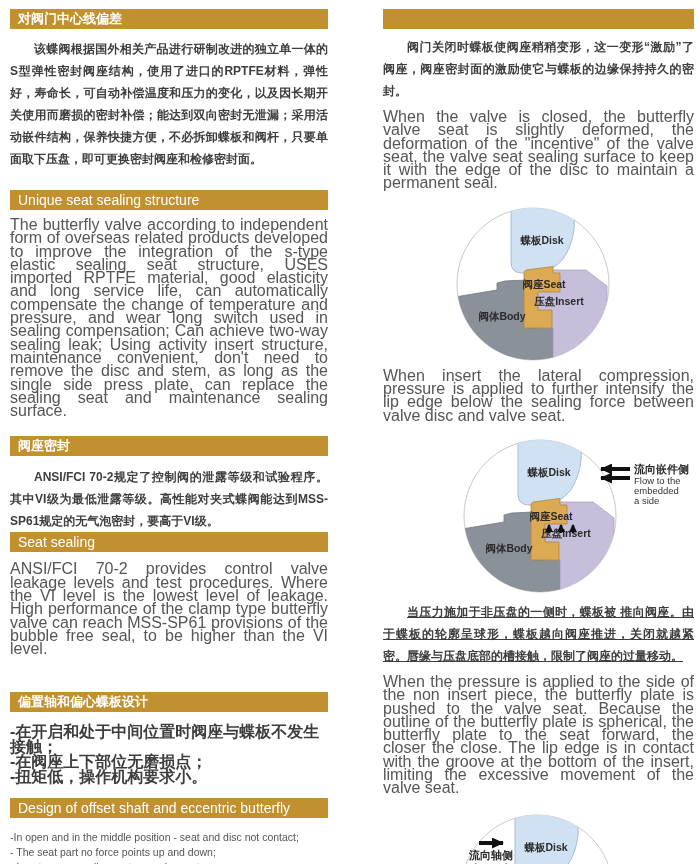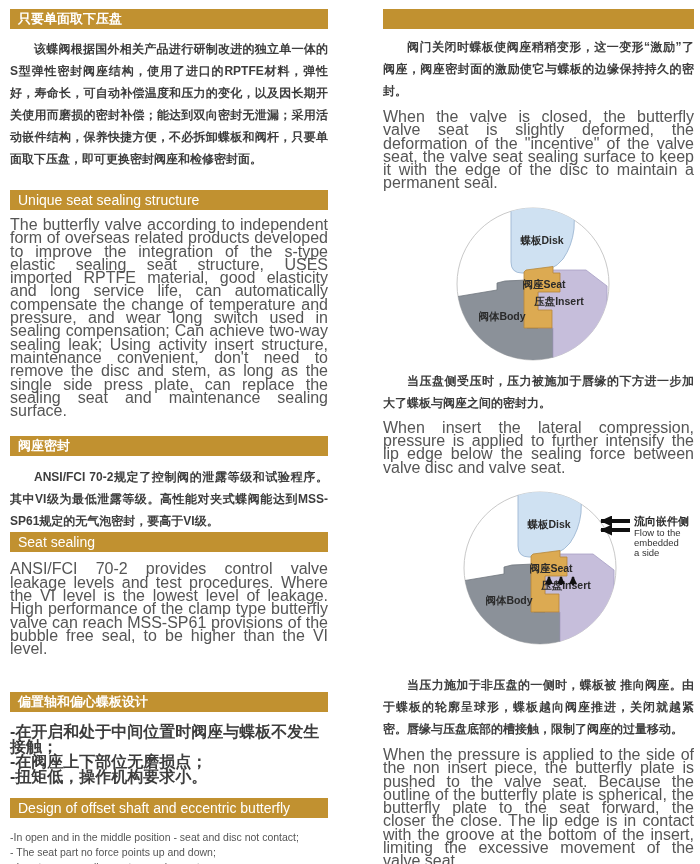--- a/index.html
+++ b/index.html
@@ -14,21 +14,21 @@
   .gold-bar.en{font-size:14px;font-weight:normal;}
   .cn-para{margin:0;color:#3d3d3d;font-size:12px;line-height:22px;font-weight:bold;
            text-align:justify;}
   .cn-para.indent{text-indent:2em;}
   .en-para{margin:0;color:#555555;font-size:16px;line-height:13.3px;text-align:justify;}
   .cn-bullets div{color:#3d3d3d;font-size:16px;line-height:15px;font-weight:bold;}
   .en-bullets div{color:#555555;font-size:10.5px;line-height:15px;}
   
   .mt7{margin-top:7px;}.mt8{margin-top:8px;}.mt9{margin-top:9px;}.mt10{margin-top:10px;}
   .mt12{margin-top:12px;}.mt14{margin-top:14px;}.mt15{}
-  .mt16{margin-top:28px;}.mt19{margin-top:19px;}.mt20{margin-top:20px;}.mt36{margin-top:36px;}
+  .mt16{margin-top:7px;text-decoration:underline;}.mt19{margin-top:19px;}.mt20{margin-top:20px;}.mt36{margin-top:36px;}
   .diagram-box{margin:16px 0 0 56px;width:220px;height:140px;border:2px solid #eab308;
                background:#fff;text-align:center;}
   svg text{font-family:"Liberation Sans","DejaVu Sans",sans-serif;}
   .part-label{font-size:10.5px;font-weight:bold;fill:#2a2a2a;}
   .flow-cn{font-size:11px;font-weight:bold;fill:#2a2a2a;}
   .flow-en{font-size:9.5px;fill:#333;}
   .diag-label{font-size:11px;font-weight:bold;fill:#333;}
   .circle-fig{display:block;}
 </style>
 </head>
@@ -61,21 +61,21 @@
       <text class="part-label" text-anchor="middle" x="106" y="101" font-size="10">压盘Insert</text>
       <text class="part-label" text-anchor="middle" x="49" y="116">阀体Body</text>
     </g>
   </defs>
 </svg>
 
 <div class="page">
 
   <div class="col left">
 
-    <div class="gold-bar cn">只要单面取下压盘</div>
+    <div class="gold-bar cn">对阀门中心线偏差</div>
     <p class="cn-para indent mt9">该蝶阀根据国外相关产品进行研制改进的独立单一体的S型弹性密封阀座结构，使用了进口的RPTFE材料，弹性好，寿命长，可自动补偿温度和压力的变化，以及因长期开关使用而磨损的密封补偿；能达到双向密封无泄漏；采用活动嵌件结构，保养快捷方便，不必拆卸蝶板和阀杆，只要单面取下压盘，即可更换密封阀座和检修密封面。</p>
 
     <div class="gold-bar en mt20">Unique seat sealing structure</div>
     <p class="en-para mt8">The butterfly valve according to independent form of overseas related products developed to improve the integration of the s-type elastic sealing seat structure, USES imported RPTFE material, good elasticity and long service life, can automatically compensate the change of temperature and pressure, and wear long switch used in sealing compensation; Can achieve two-way sealing leak; Using activity insert structure, maintenance convenient, don't need to remove the disc and stem, as long as the single side press plate, can replace the sealing seat and maintenance sealing surface.</p>
 
     <div class="gold-bar cn mt19">阀座密封</div>
     <p class="cn-para indent mt10">ANSI/FCI 70-2规定了控制阀的泄露等级和试验程序。其中VI级为最低泄露等级。高性能对夹式蝶阀能达到MSS-SP61规定的无气泡密封，要高于VI级。</p>
 
     <div class="gold-bar en mt15">Seat sealing</div>
     <p class="en-para mt10">ANSI/FCI 70-2 provides control valve leakage levels and test procedures. Where the VI level is the lowest level of leakage. High performance of the clamp type butterfly valve can reach MSS-SP61 provisions of the bubble free seal, to be higher than the VI level.</p>
@@ -132,21 +132,20 @@
 
     <div class="gold-bar en"></div>
 
     <p class="cn-para indent mt7">阀门关闭时蝶板使阀座稍稍变形，这一变形“激励”了阀座，阀座密封面的激励使它与蝶板的边缘保持持久的密封。</p>
     <p class="en-para mt8">When the valve is closed, the butterfly valve seat is slightly deformed, the deformation of the "incentive" of the valve seat, the valve seat sealing surface to keep it with the edge of the disc to maintain a permanent seal.</p>
 
     <svg class="circle-fig mt12" width="160" height="160" viewBox="-2 -2 160 160" style="margin-left:68px;">
       <use href="#xsec"></use>
     </svg>
 
-    <p class="cn-para indent mt8">当压盘侧受压时，压力被施加于唇缘的下方进一步加大了蝶板与阀座之间的密封力。</p>
     <p class="en-para mt7">When insert the lateral compression, pressure is applied to further intensify the lip edge below the sealing force between valve disc and valve seat.</p>
 
     <svg class="circle-fig mt12" width="240" height="160" viewBox="-2 -2 240 160" style="margin-left:75px;">
       <use href="#xsec"></use>
       <line x1="170" y1="33" x2="141" y2="33" stroke="#111" stroke-width="4" marker-end="url(#mArrBig)"></line>
       <line x1="170" y1="42" x2="141" y2="42" stroke="#111" stroke-width="4" marker-end="url(#mArrBig)"></line>
       <text class="flow-cn" x="174" y="37">流向嵌件侧</text>
       <text class="flow-en" x="174" y="48">Flow to the</text>
       <text class="flow-en" x="174" y="58">embedded</text>
       <text class="flow-en" x="174" y="68">a side</text>

